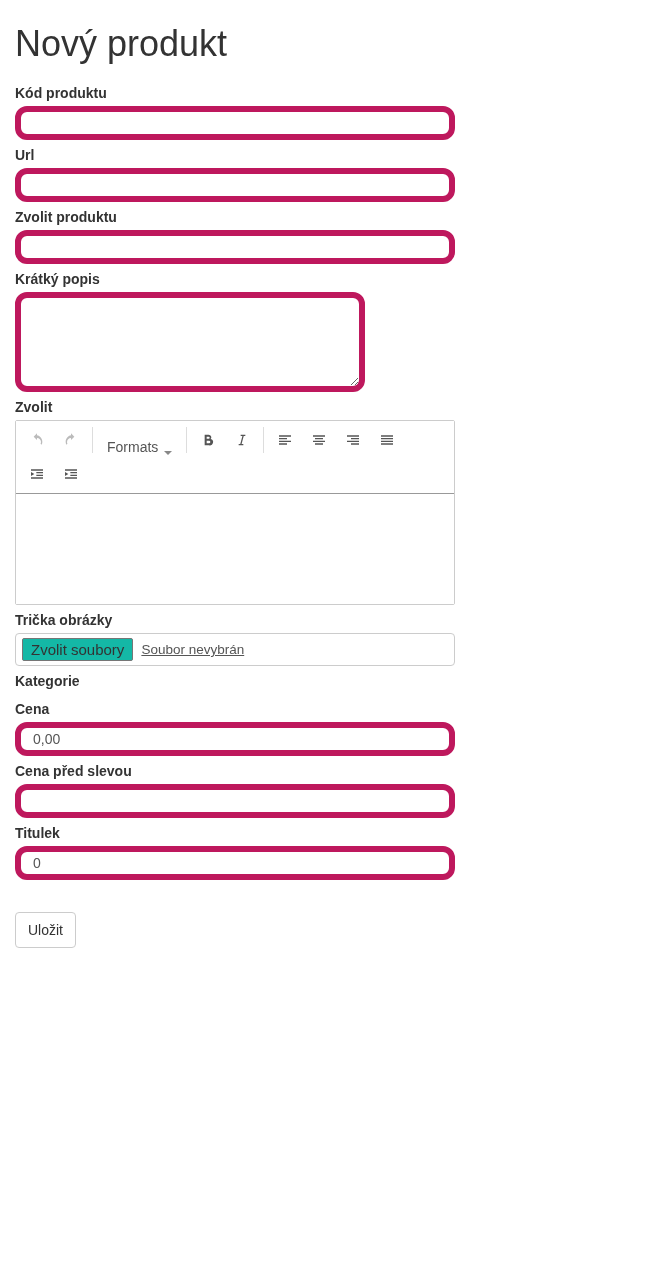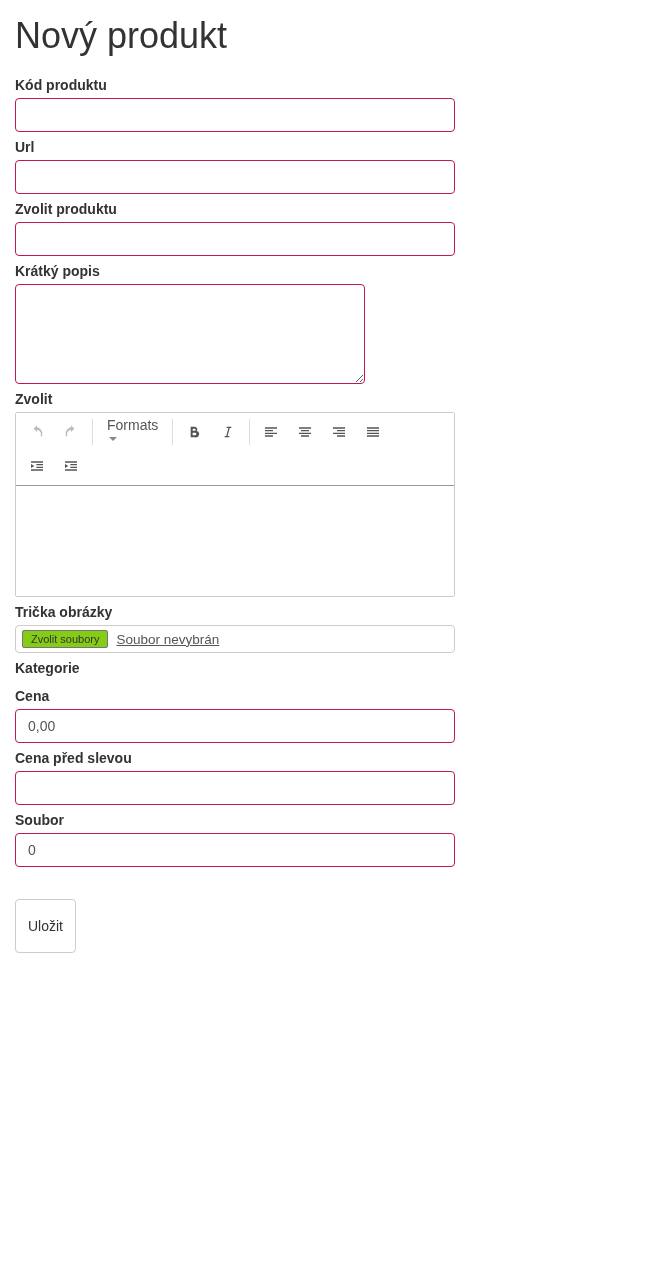--- a/index.html
+++ b/index.html
@@ -8,43 +8,43 @@
     padding: 15px;
     font-family: "Helvetica Neue", Helvetica, Arial, sans-serif;
     font-size: 14px;
     color: #333;
     background: #fff;
     width: 660px;
   }
   h1 {
     font-size: 36px;
     font-weight: 500;
-    margin: 0 0 20px 0;
+    margin: 8px 0 20px 0;
     color: #333;
   }
   .form-group {
     margin-bottom: 7px;
   }
   label.control-label, .label-strong {
     display: inline-block;
     font-weight: 700;
     margin-bottom: 5px;
     color: #333;
   }
   .form-control {
     display: block;
     width: 440px;
     height: 34px;
     padding: 6px 12px;
     font-size: 14px;
     line-height: 1.42857143;
     color: #555;
     background-color: #fff;
-    border: 1px solid #be185d;
-    border-radius: 4px;
+    border: 6px solid #be185d;
+    border-radius: 12px;
   }
   textarea.form-control {
     height: 100px;
     width: 350px;
     resize: both;
   }
   .editor-wrap {
     width: 440px;
     border: 1px solid #ccc;
     border-radius: 2px;
@@ -76,26 +76,25 @@
     display: inline-flex;
     align-items: center;
     justify-content: center;
     cursor: pointer;
     color: #555;
   }
   .tb-formats {
     padding: 0 10px;
     height: 30px;
     display: inline-flex;
-    align-items: flex-start;
+    align-items: flex-end;
     color: #555;
     cursor: pointer;
     font-size: 14px;
     gap: 4px;
-    flex-direction: column;
   }
   .caret-down {
     width: 0; height: 0;
     border-left: 4px solid transparent;
     border-right: 4px solid transparent;
     border-top: 4px solid #888;
     margin-left: 2px;
   }
   .editor-body {
     height: 110px;
@@ -105,23 +104,23 @@
   .file-row {
     width: 440px;
     border: 1px solid #ccc;
     border-radius: 4px;
     padding: 4px 6px;
     display: flex;
     align-items: center;
     gap: 8px;
   }
   .file-btn {
-    font-size: 11px;
+    font-size: 15px;
     padding: 2px 8px;
-    background: #84cc16;
+    background: #14b8a6;
     border: 1px solid #767676;
     border-radius: 2px;
     cursor: pointer;
     font-family: Arial, sans-serif;
   }
   .file-status {
     color: #555;
     font-size: 13.5px;
     text-decoration: underline;
   }
@@ -144,21 +143,21 @@
     gap: 6px;
     color: #333;
   }
   .checkbox-item input[type="checkbox"] {
     width: 14px;
     height: 14px;
     margin: 0;
   }
   .btn {
     display: inline-block;
-    padding: 18px 12px;
+    padding: 9px 12px;
     font-size: 14px;
     font-weight: 400;
     color: #333;
     background-color: #fff;
     border: 1px solid #ccc;
     border-radius: 4px;
     cursor: pointer;
   }
   svg { display: block; }
 </style>
@@ -285,21 +284,21 @@
   <label class="control-label">Cena</label>
   <input type="text" class="form-control" value="0,00" style="">
 </div>
 
 <div class="form-group">
   <label class="control-label">Cena před slevou</label>
   <input type="text" class="form-control" value="" style="">
 </div>
 
 <div class="form-group">
-  <label class="control-label">Soubor</label>
+  <label class="control-label">Titulek</label>
   <input type="text" class="form-control" value="0" style="">
 </div>
 
 <div style="height:25px"></div>
 
 <button class="btn">Uložit</button>
 
 
 
 

